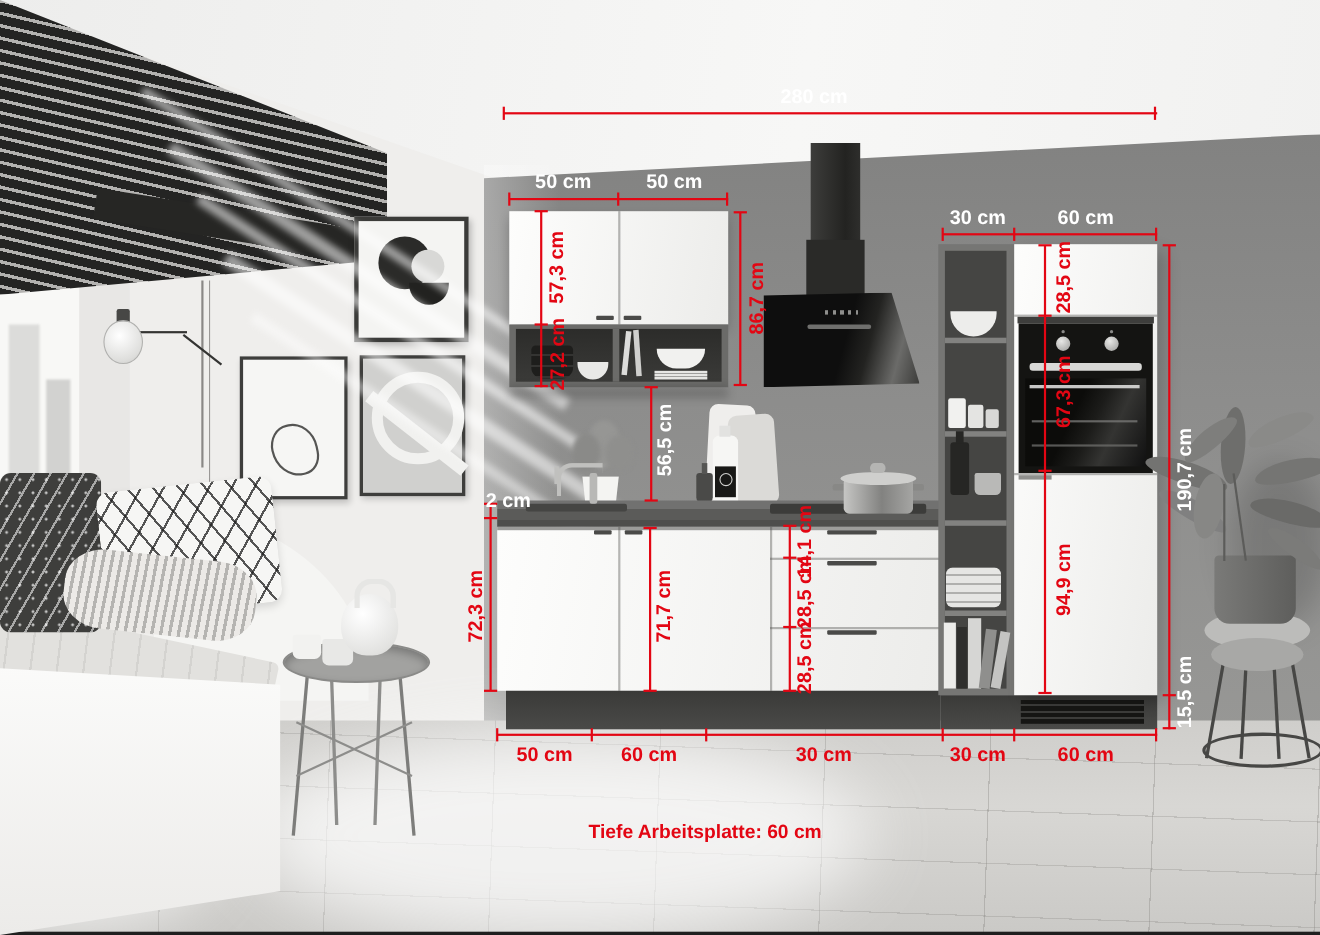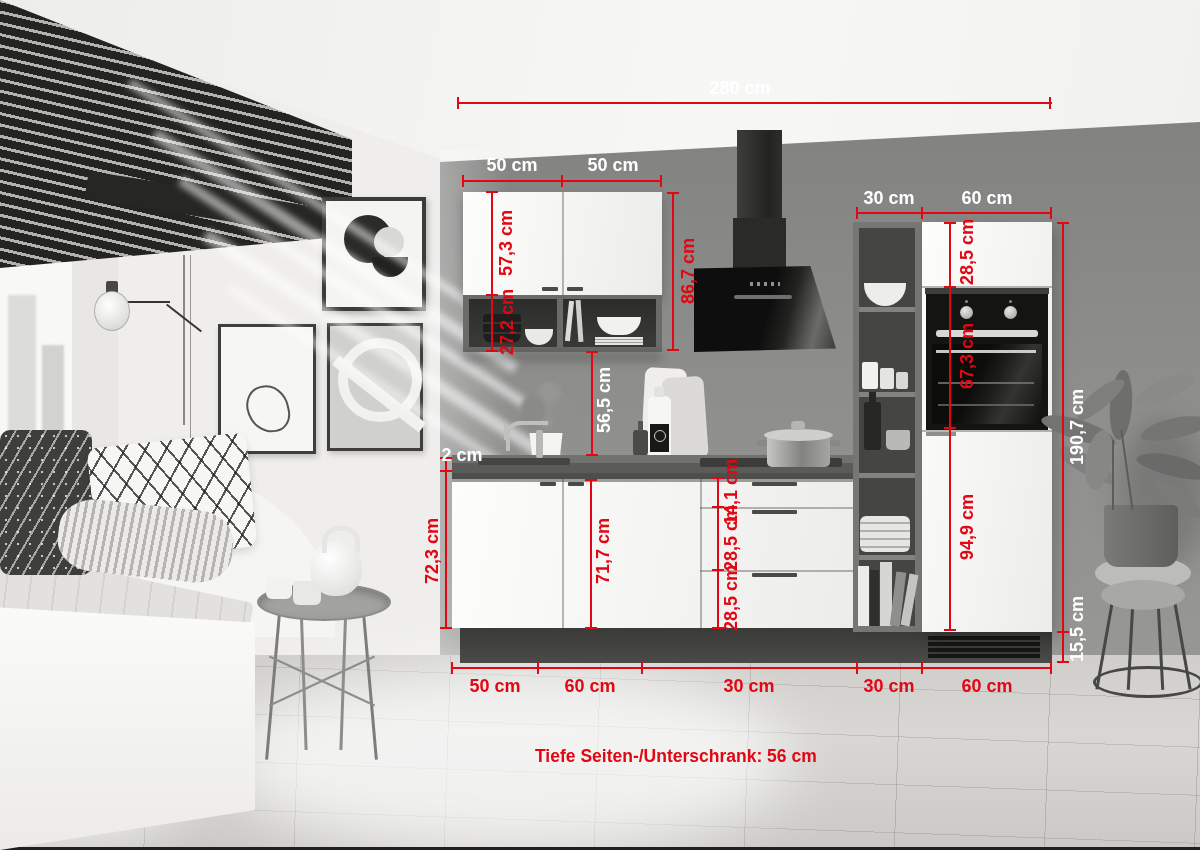--- a/index.html
+++ b/index.html
@@ -364,16 +364,16 @@
   <div class="dim" style="left:856px;top:662px;width:2px;height:12px;"></div>
   <div class="dim" style="left:921px;top:662px;width:2px;height:12px;"></div>
   <div class="dim" style="left:1050px;top:662px;width:2px;height:12px;"></div>
   <div class="lab red" style="left:440px;top:677px;">50 cm</div>
   <div class="lab red" style="left:535px;top:677px;">60 cm</div>
   <div class="lab red" style="left:694px;top:677px;">30 cm</div>
   <div class="lab red" style="left:834px;top:677px;">30 cm</div>
   <div class="lab red" style="left:932px;top:677px;">60 cm</div>
 
   <div class="notes">
-    <div>Tiefe Seiten-/Unterschrank: 56 cm</div>
+    <div>Tiefe Arbeitsplatte: 60 cm</div>
   </div>
 
 </div>
 
 </body></html>

